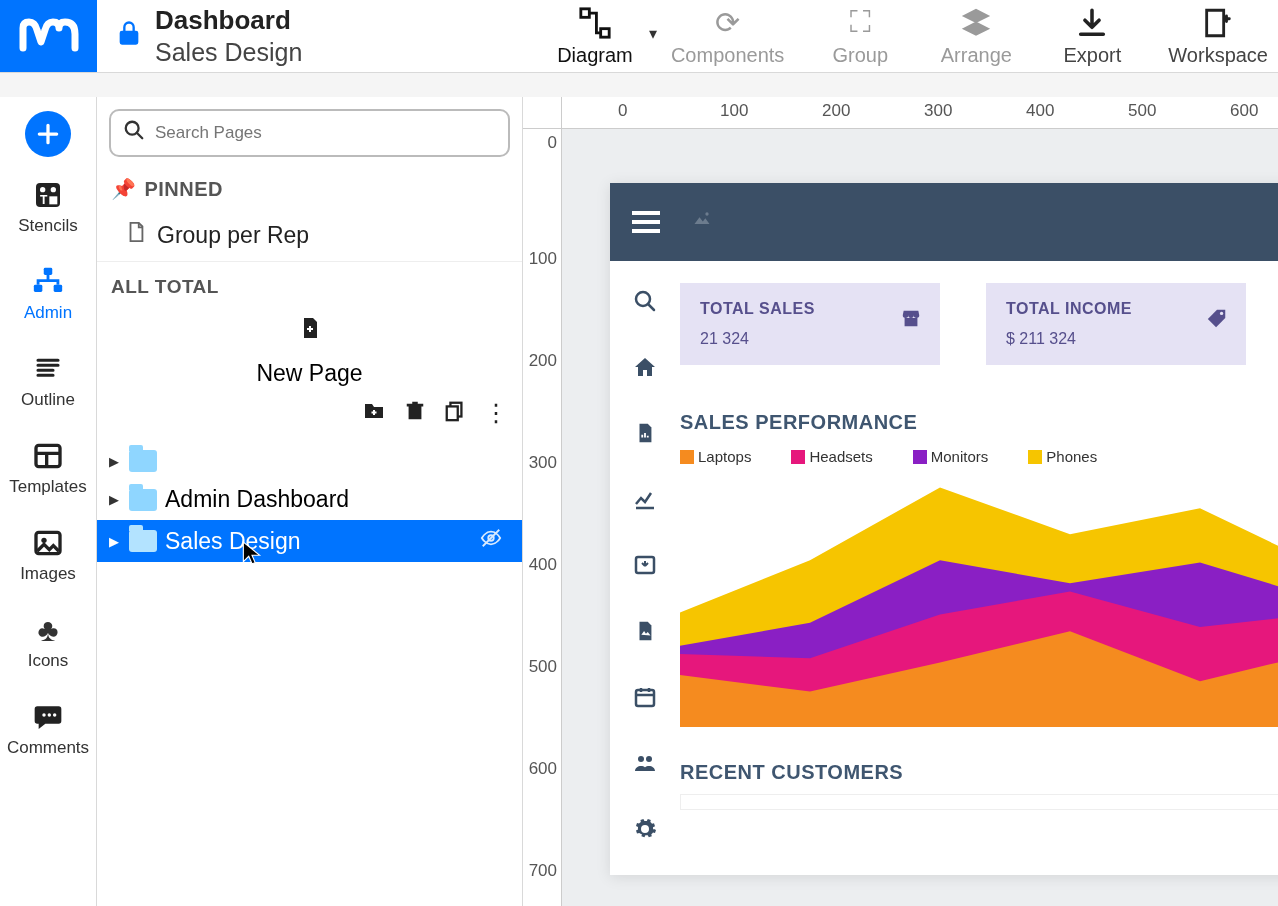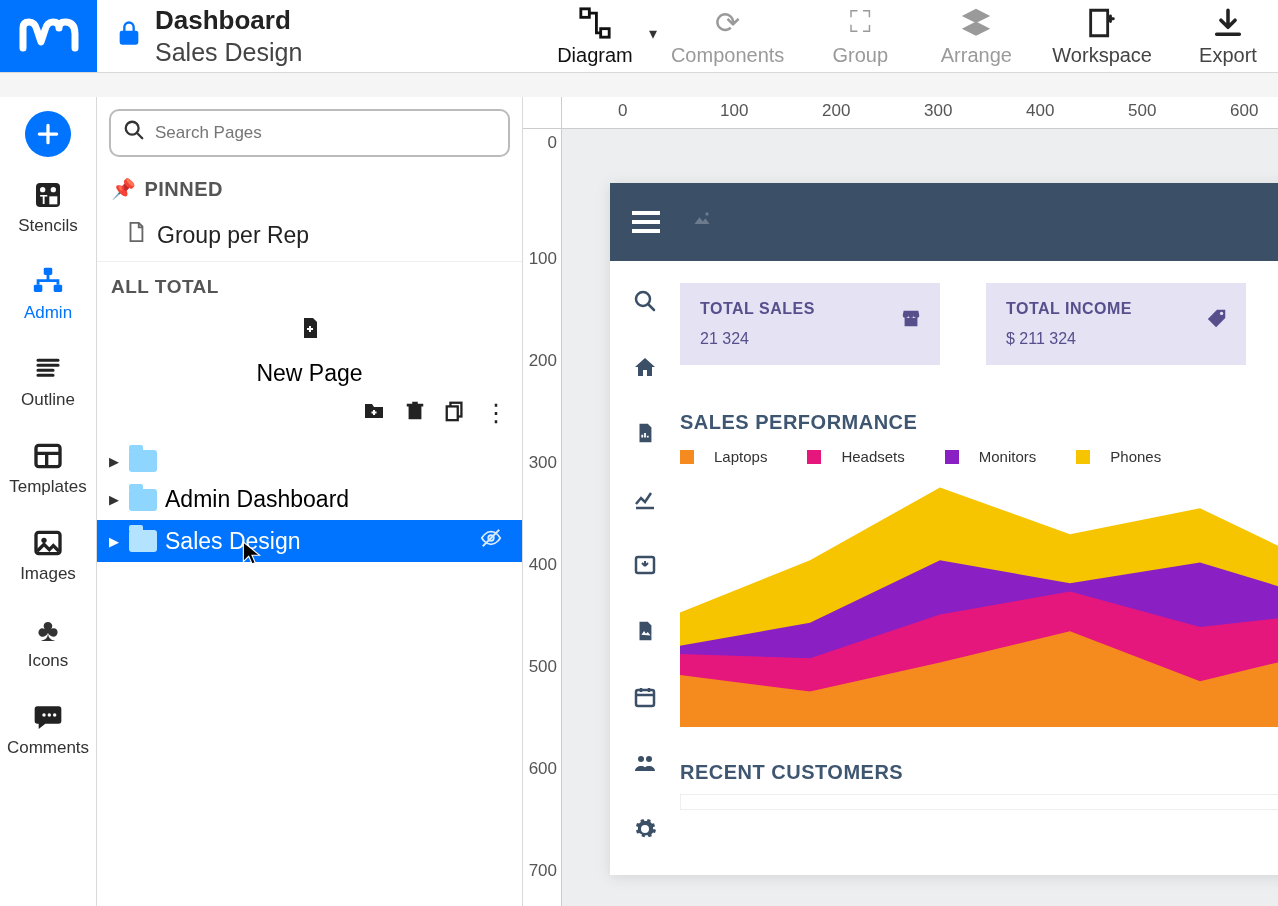--- a/index.html
+++ b/index.html
@@ -232,21 +232,21 @@
   width:260px; height:82px;
   display:flex; flex-direction:column; justify-content:center;
   position:relative;
 }
 .card .ct { color:#564f8c; font-size:16px; font-weight:700; letter-spacing:0.5px;}
 .card .cv { color:#564f8c; font-size:16px; margin-top:12px;}
 .card .cicon { position:absolute; right:18px; top:24px; color:#564f8c; font-size:20px;}
 
 .sec-title { color:#3f5670; font-size:20px; font-weight:700; letter-spacing:0.5px; margin:46px 0 14px; }
 .legend { display:flex; gap:40px; margin-bottom:12px; font-size:15px; color:#333; }
-.legend .li { display:flex; align-items:center; gap:20px;}
+.legend .li { display:flex; align-items:center; gap:4px;}
 .legend .sw { width:14px; height:14px; }
 
 .area-chart { height:250px; position:relative; overflow:hidden;}
 .area-chart svg { width:100%; height:100%; }
 
 .recent-title { color:#3f5670; font-size:20px; font-weight:700; letter-spacing:0.5px; margin-top:34px;}
 
 
 .isvg { width:1em; height:1em; display:inline-block; }
 </style>
@@ -297,32 +297,32 @@
       <span class="glyph">
         <svg viewBox="0 0 24 24" width="30" height="30">
             <path fill="#9a9a9a" d="M12 2 2 7l10 5 10-5-10-5zm0 9L2 16l10 5 10-5-10-5z"></path>
           </svg>
       </span>
       <span>Arrange</span>
     </div>
     <div class="tb-item">
       <span class="glyph">
         <svg viewBox="0 0 24 24" width="30" height="30">
-            <path fill="none" stroke="#222" stroke-width="2" d="M4 3h12v18H4zM16 9h4M18 7v4" stroke-linecap="round"></path>
-          </svg>
-      </span>
-      <span>Workspace</span>
+            <path fill="none" stroke="#222" stroke-width="2.5" d="M12 3v12m0 0l-5-5m5 5l5-5M4 20h16" stroke-linecap="round"></path>
+          </svg>
+      </span>
+      <span>Export</span>
     </div>
     <div class="tb-item">
       <span class="glyph">
         <svg viewBox="0 0 24 24" width="30" height="30">
-            <path fill="none" stroke="#222" stroke-width="2.5" d="M12 3v12m0 0l-5-5m5 5l5-5M4 20h16" stroke-linecap="round"></path>
-          </svg>
-      </span>
-      <span>Export</span>
+            <path fill="none" stroke="#222" stroke-width="2" d="M4 3h12v18H4zM16 9h4M18 7v4" stroke-linecap="round"></path>
+          </svg>
+      </span>
+      <span>Workspace</span>
     </div>
   </div>
 </div>
 
 <div class="left-rail">
   <div class="rail-add">
     <svg viewBox="0 0 24 24" width="26" height="26">
         <path stroke="#fff" stroke-width="3" stroke-linecap="round" d="M12 4v16M4 12h16"></path>
       </svg>
   </div>

